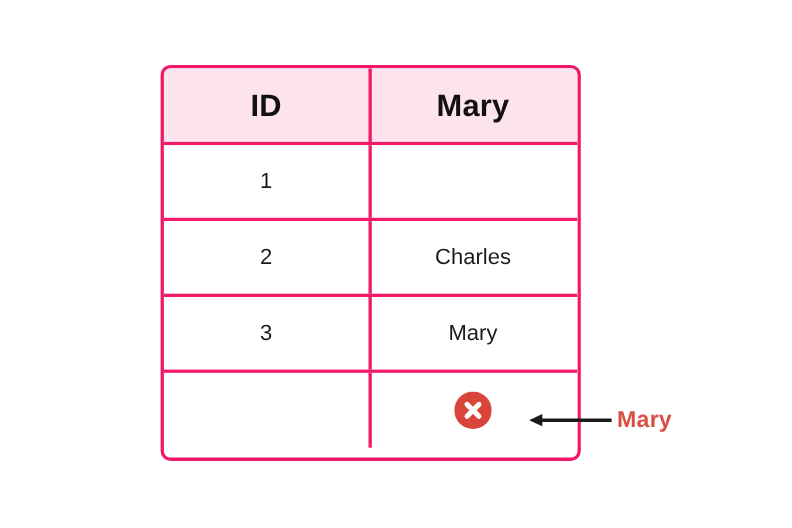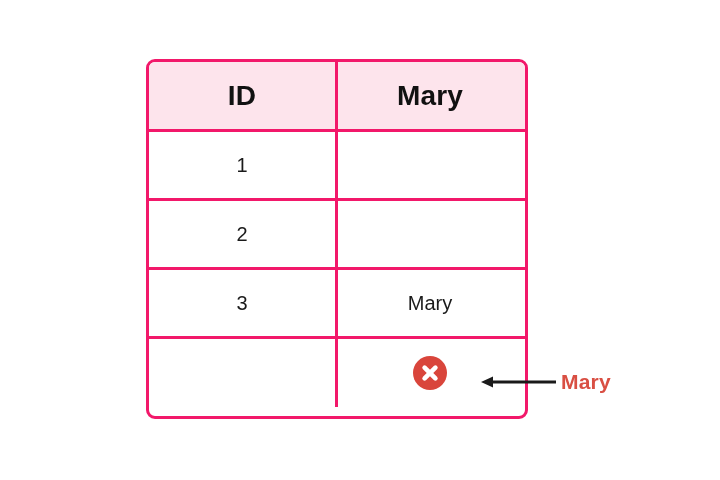--- a/index.html
+++ b/index.html
@@ -136,20 +136,23 @@
     <div class="trow body-row">
       <div class="tcell col-id">
         <span class="cell-text">1</span>
       </div>
     </div>
 
     <div class="trow body-row">
       <div class="tcell col-id">
         <span class="cell-text">2</span>
       </div>
+      <div class="tcell col-name">
+        <span class="cell-text">Charles</span>
+      </div>
     </div>
 
     <div class="trow body-row">
       <div class="tcell col-id">
         <span class="cell-text">3</span>
       </div>
       <div class="tcell col-name">
         <span class="cell-text">Mary</span>
       </div>
     </div>

